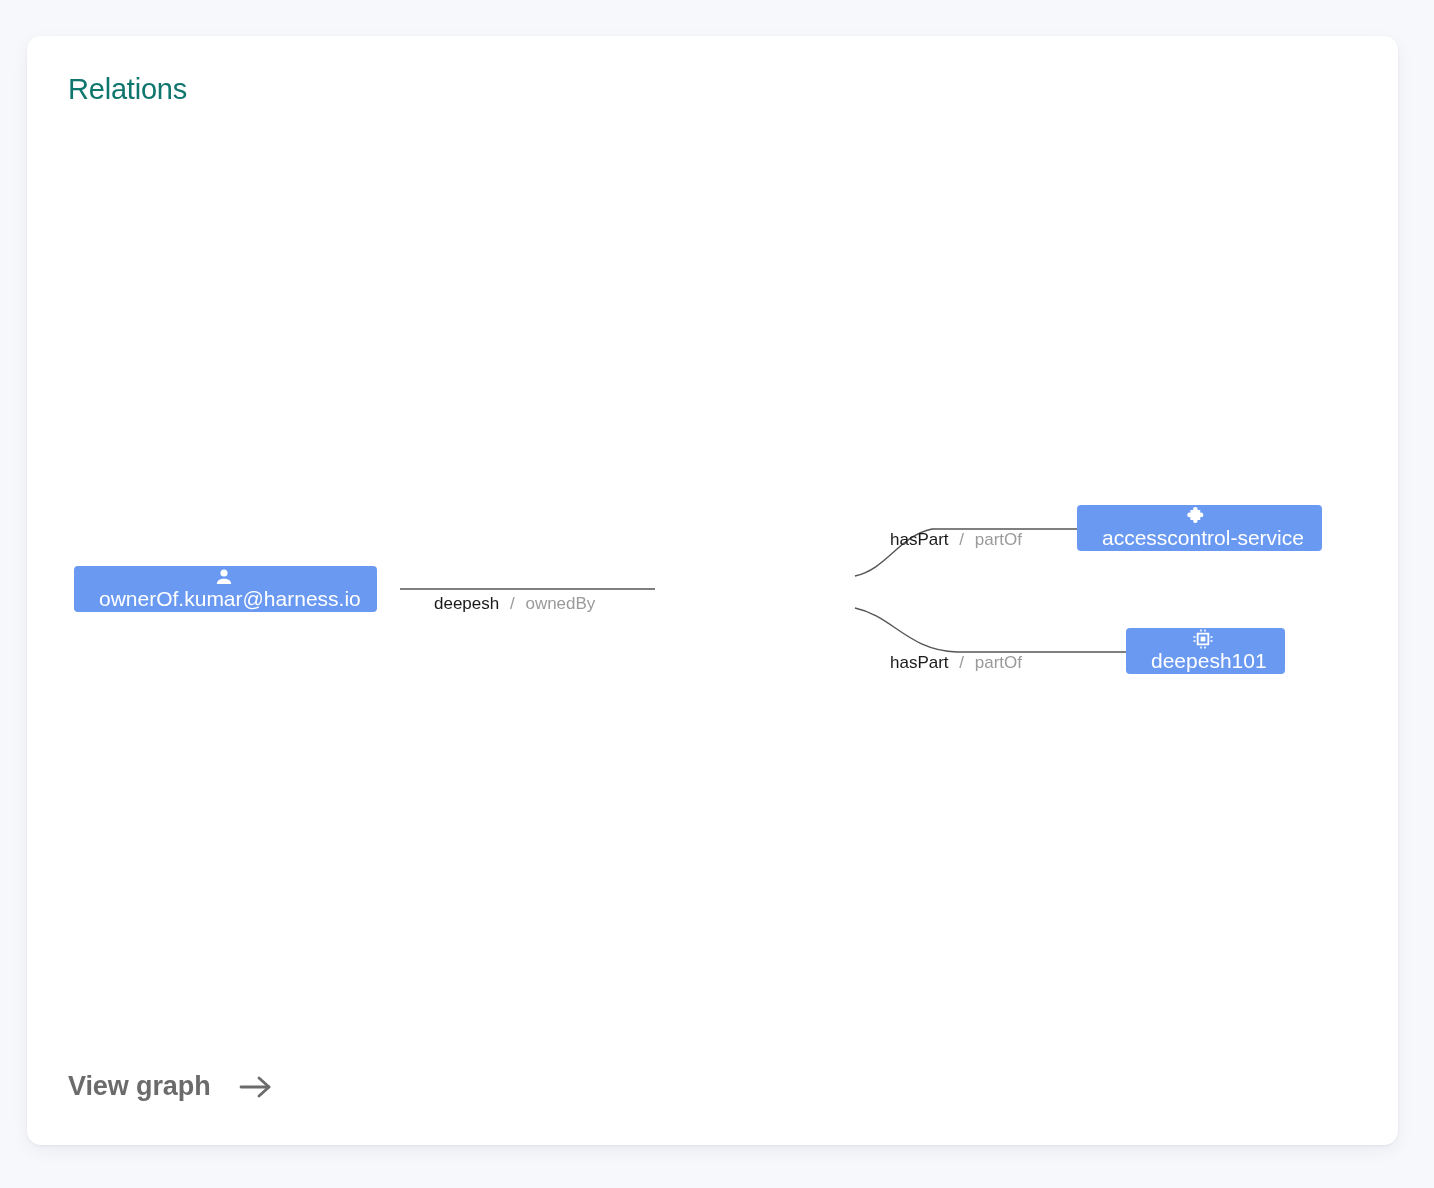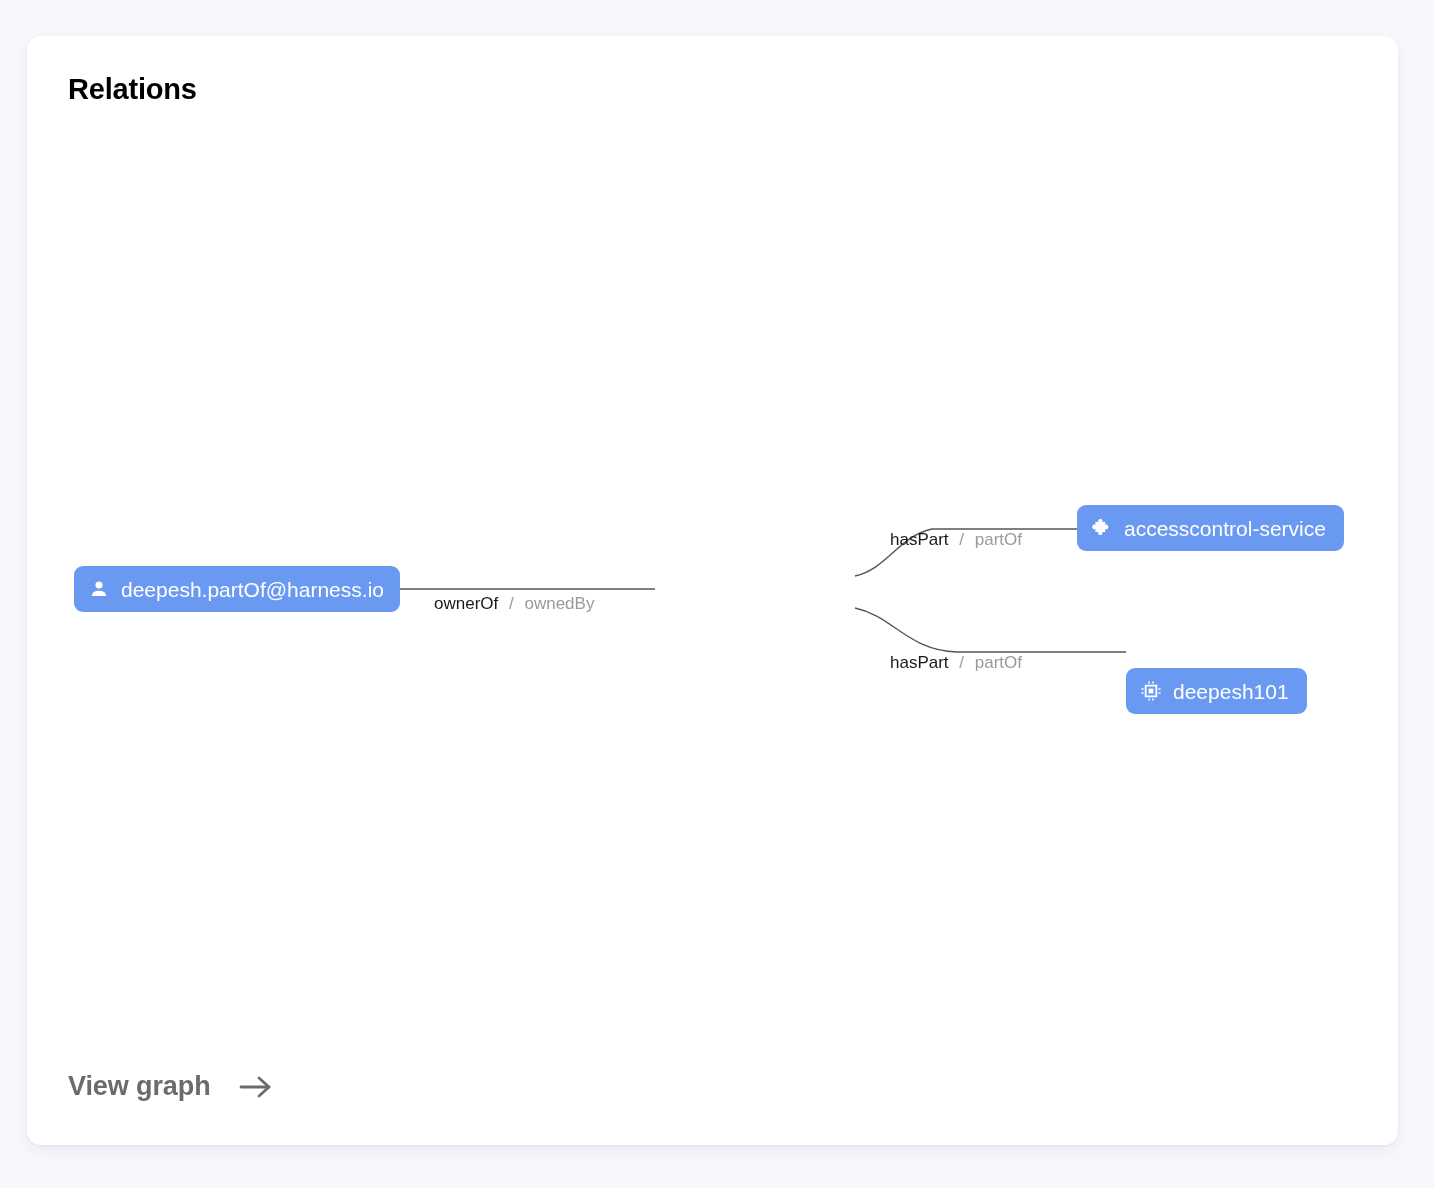--- a/index.html
+++ b/index.html
@@ -25,22 +25,22 @@
     box-shadow: 0 1px 3px rgba(16, 24, 40, 0.06),
                 0 6px 18px rgba(16, 24, 40, 0.05);
     box-sizing: border-box;
   }
 
   .card-title {
     position: absolute;
     left: 41px;
     top: 36px;
     font-size: 29px;
-    font-weight: bold;
-    color: #000000;
+    font-weight: normal;
+    color: #0f766e;
     letter-spacing: -0.2px;
     line-height: 1.2;
     white-space: nowrap;
   }
 
   .graph-area {
     position: absolute;
     left: 0;
     top: 0;
     width: 1371px;
@@ -53,24 +53,25 @@
     top: 0;
     width: 1371px;
     height: 1109px;
     pointer-events: none;
   }
 
   .node {
     position: absolute;
     display: flex;
     align-items: center;
-    border-radius: 9px;
+    border-radius: 4px;
     box-sizing: border-box;
     white-space: nowrap;
     cursor: pointer;
+    flex-direction: column;
   }
   .node .node-icon {
     display: flex;
     align-items: center;
     justify-content: center;
     flex: 0 0 auto;
   }
   .node .node-label {
     color: #ffffff;
     line-height: 1;
@@ -119,21 +120,20 @@
     font-size: 21px;
     margin-left: 11px;
   }
 
   
   #node-component {
     left: 1099px;
     top: 592px;
     height: 46px;
     padding: 0 18px 0 14px;
-    margin-top: 40px;
   }
   #node-component .node-label {
     font-size: 21px;
     margin-left: 11px;
   }
 
   .edge-label {
     position: absolute;
     font-size: 17px;
     color: #1a1a1a;
@@ -186,21 +186,21 @@
       <path d="M 828 572 C 866 580 880 614 930 616 L 1099 616" fill="none" stroke="#555555" stroke-width="1.4"></path>
     </svg>
 
     <div class="node node-blue" id="node-user">
       <span class="node-icon">
         <svg width="22" height="22" viewBox="0 0 24 24" fill="#ffffff">
           <circle cx="12" cy="7.6" r="3.9"></circle>
           <path d="M4.2 19.6c0-3.6 3.5-5.6 7.8-5.6s7.8 2 7.8 5.6z"></path>
         </svg>
       </span>
-      <span class="node-label">deepesh.partOf@harness.io</span>
+      <span class="node-label">ownerOf.kumar@harness.io</span>
     </div>
 
 
     <div class="node node-blue" id="node-service">
       <span class="node-icon">
         <svg width="22" height="22" viewBox="0 0 24 24" fill="#ffffff">
           <path d="M10.2 2.2c1.4 0 2.5 1 2.5 2.2 0 .4-.1.7-.3 1h3.1v3.2c.3-.2.7-.3 1.1-.3 1.3 0 2.3 1.1 2.3 2.5s-1 2.5-2.3 2.5c-.4 0-.8-.1-1.1-.3v3.3h-3.2c.2.3.3.7.3 1.1 0 1.3-1.1 2.3-2.4 2.3s-2.4-1-2.4-2.3c0-.4.1-.8.3-1.1H4.8v-3.3c-.3.2-.7.3-1.1.3-1.3 0-2.3-1.1-2.3-2.5s1-2.5 2.3-2.5c.4 0 .8.1 1.1.3V5.4h3.2c-.2-.3-.3-.6-.3-1 0-1.2 1.1-2.2 2.5-2.2z"></path>
         </svg>
       </span>
       <span class="node-label">accesscontrol-service</span>
@@ -211,21 +211,21 @@
         <svg width="22" height="22" viewBox="0 0 24 24" fill="#ffffff">
           <path d="M9 1.6h1.7v2.3H9zM13.3 1.6H15v2.3h-1.7zM9 20.1h1.7v2.3H9zM13.3 20.1H15v2.3h-1.7zM1.6 9h2.3v1.7H1.6zM1.6 13.3h2.3V15H1.6zM20.1 9h2.3v1.7h-2.3zM20.1 13.3h2.3V15h-2.3z"></path>
           <path d="M5.2 5.2h13.6v13.6H5.2zm2 2v9.6h9.6V7.2z"></path>
           <rect x="9.4" y="9.4" width="5.2" height="5.2"></rect>
         </svg>
       </span>
       <span class="node-label">deepesh101</span>
     </div>
 
     <div class="edge-label" id="label-ownerof">
-      <span>ownerOf</span>
+      <span>deepesh</span>
       <span class="sep" style="margin-left: 6px;">/</span>
       <span class="reverse" style="margin-left: 6px; margin-top: 15px;">ownedBy</span>
     </div>
 
     <div class="edge-label" id="label-haspart-top">
       <span>hasPart</span>
       <span class="sep" style="margin-left: 6px;">/</span>
       <span class="reverse" style="margin-left: 6px;">partOf</span>
     </div>
 

